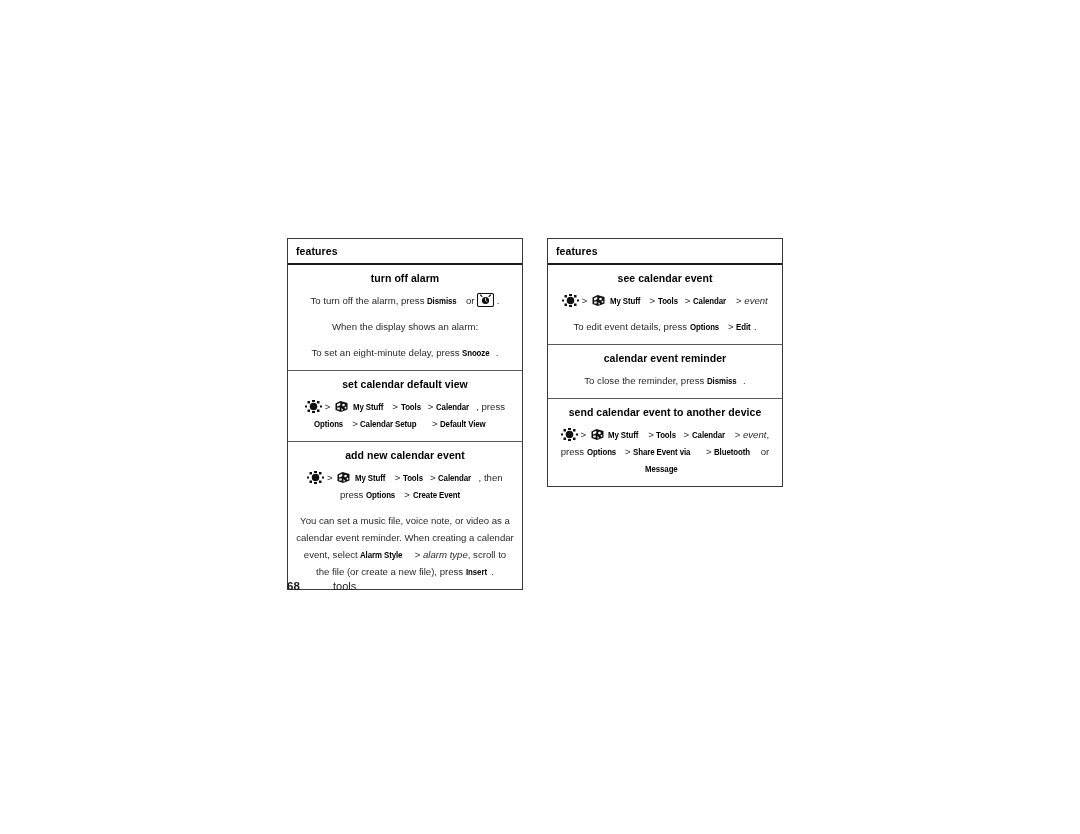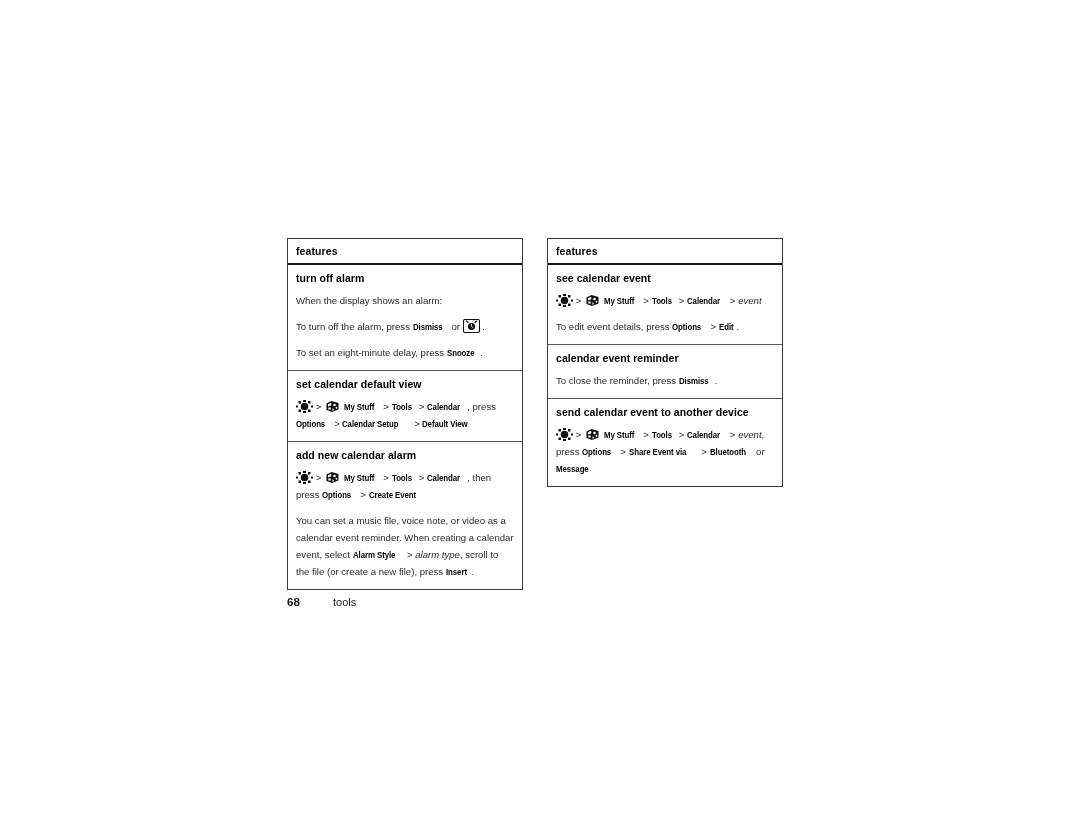--- a/index.html
+++ b/index.html
@@ -37,20 +37,21 @@
     font-size: 10.5px;
     font-weight: bold;
     padding: 6px 8px 6px 8px;
     border-bottom: 2.2px solid #1a1a1a;
     letter-spacing: 0.1px;
   }
 
   .frow {
     border-bottom: 1px solid #5a5a5a;
     padding: 6px 8px 8px 8px;
+    text-align: center;
   }
   .frow:last-child { border-bottom: none; }
 
   .ftitle {
     font-size: 10.5px;
     font-weight: bold;
     margin: 1px 0 8px 0;
     letter-spacing: 0.05px;
   }
 
@@ -95,21 +96,21 @@
     vertical-align: -3px;
   }
   .icn-nav { width: 17px; height: 13px; }
   .icn-mystuff { width: 15px; height: 13px; margin: 0 1px; }
   .icn-alarmkey { width: 17px; height: 14px; vertical-align: -3px; }
 
   
   #footer {
     position: absolute;
     left: 287px;
-    top: 596px;
+    top: 580px;
     font-size: 11px;
     color: #1a1a1a;
   }
   #footer .pnum {
     font-weight: bold;
     font-size: 11.5px;
     display: inline-block;
     width: 46px;
   }
   #footer .sect {
@@ -119,27 +120,27 @@
 </style>
 </head>
 <body>
 
 <div class="page">
 
   <div class="ftable" id="table-left">
       <div class="hdr">features</div>
       <div class="frow">
         <div class="ftitle">turn off alarm</div>
-        <p class="fpara">When the display shows an alarm:</p>
         <p class="fpara">To turn off the alarm, press <span class="mk">Dismiss</span> or <span class="icn icn-alarmkey"><svg viewBox="0 0 34 28" width="17" height="14" xmlns="http://www.w3.org/2000/svg">
               <rect x="1" y="1" width="32" height="26" rx="3" ry="3" fill="#fff" stroke="#111" stroke-width="2.2"></rect>
               <path d="M10 7 L7 4 M24 7 L27 4" stroke="#111" stroke-width="2.2" fill="none" stroke-linecap="round"></path>
               <circle cx="17" cy="15" r="7.2" fill="#111"></circle>
               <path d="M17 10.5 L17 15 L20 17" stroke="#fff" stroke-width="1.6" fill="none" stroke-linecap="round"></path>
             </svg></span> .</p>
+        <p class="fpara">When the display shows an alarm:</p>
         <p class="fpara">To set an eight-minute delay, press <span class="mk">Snooze</span>.</p>
       </div>
       <div class="frow">
         <div class="ftitle">set calendar default view</div>
         <p class="fpath"><span class="icn icn-nav"><svg viewBox="0 0 34 26" width="17" height="13" xmlns="http://www.w3.org/2000/svg">
               <rect x="0" y="11" width="4" height="4" fill="#111"></rect>
               <rect x="30" y="11" width="4" height="4" fill="#111"></rect>
               <rect x="14" y="0" width="6" height="4" fill="#111"></rect>
               <rect x="14" y="22" width="6" height="4" fill="#111"></rect>
               <rect x="5" y="2" width="5" height="5" fill="#111"></rect>
@@ -150,21 +151,21 @@
             </svg></span> <span class="sep"> &gt; </span><span class="icn icn-mystuff"><svg viewBox="0 0 30 26" width="15" height="13" xmlns="http://www.w3.org/2000/svg">
               <path d="M3 7 L13 2 L27 6 L27 19 L14 24 L3 20 Z" fill="#111"></path>
               <path d="M6 8.5 L12.5 5.5 L12.5 10.5 L6 13 Z" fill="#fff"></path>
               <circle cx="19" cy="10" r="2.6" fill="#fff"></circle>
               <circle cx="23" cy="15.5" r="1.8" fill="#fff"></circle>
               <rect x="6.5" y="15" width="5" height="4" fill="#fff"></rect>
               <path d="M15 16 L18.5 20 L15 21.5 Z" fill="#fff"></path>
             </svg></span> <span class="mk">My Stuff</span><span class="sep"> &gt; </span><span class="mk">Tools</span><span class="sep"> &gt; </span><span class="mk">Calendar</span>, press <span class="mk">Options</span><span class="sep"> &gt; </span><span class="mk">Calendar Setup</span><span class="sep"> &gt; </span><span class="mk">Default View</span></p>
       </div>
       <div class="frow">
-        <div class="ftitle">add new calendar alarm</div>
+        <div class="ftitle">add new calendar event</div>
         <p class="fpath"><span class="icn icn-nav"><svg viewBox="0 0 34 26" width="17" height="13" xmlns="http://www.w3.org/2000/svg">
               <rect x="0" y="11" width="4" height="4" fill="#111"></rect>
               <rect x="30" y="11" width="4" height="4" fill="#111"></rect>
               <rect x="14" y="0" width="6" height="4" fill="#111"></rect>
               <rect x="14" y="22" width="6" height="4" fill="#111"></rect>
               <rect x="5" y="2" width="5" height="5" fill="#111"></rect>
               <rect x="24" y="2" width="5" height="5" fill="#111"></rect>
               <rect x="5" y="19" width="5" height="5" fill="#111"></rect>
               <rect x="24" y="19" width="5" height="5" fill="#111"></rect>
               <circle cx="17" cy="13" r="7.5" fill="#111"></circle>

